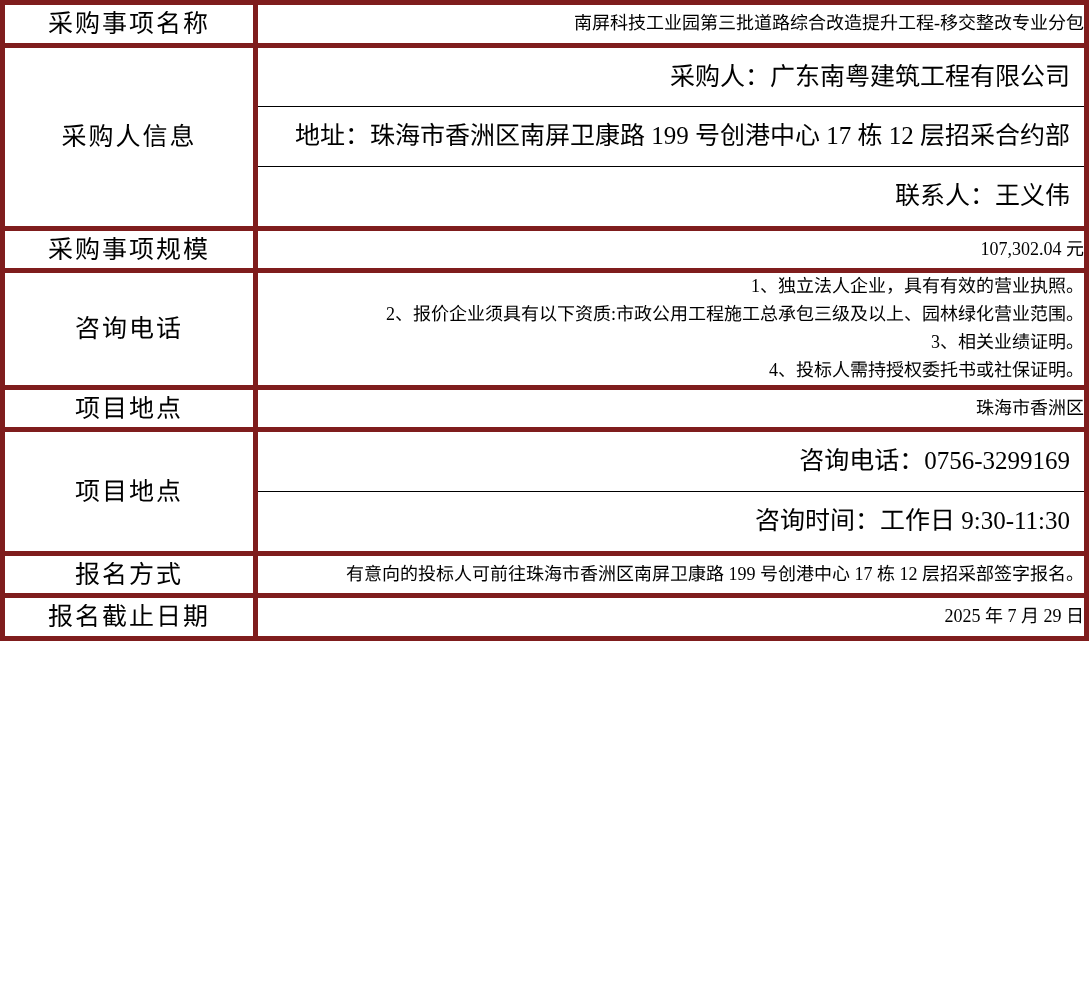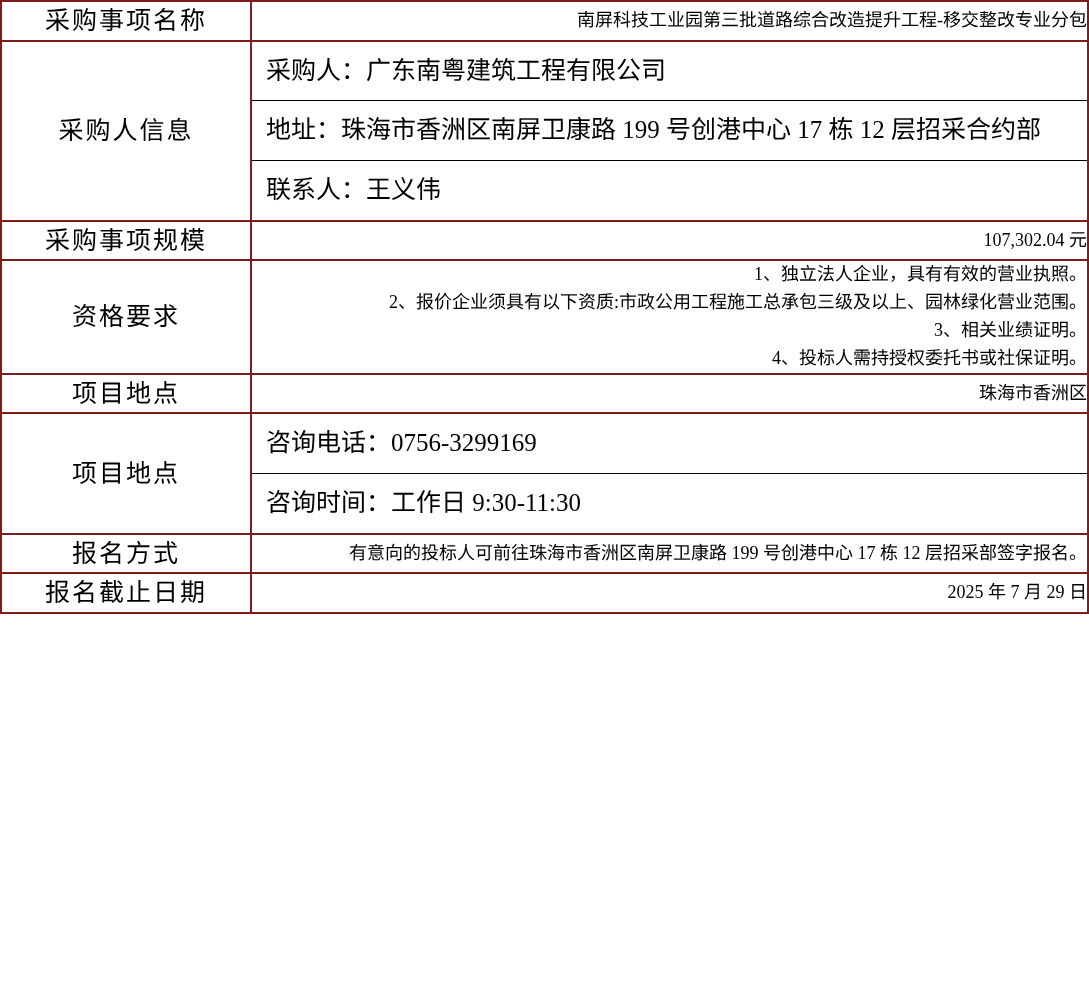--- a/index.html
+++ b/index.html
@@ -12,21 +12,21 @@
     height: 1003px;
     font-family: "Liberation Serif", "DejaVu Serif", serif;
     color: #000000;
   }
   .doc-table {
     border-collapse: collapse;
     width: 1089px;
     table-layout: fixed;
   }
   .doc-table td {
-    border: 2px solid #7f1d1d;
+    border: 5px solid #7f1d1d;
     padding: 0;
     vertical-align: middle;
   }
   .label-cell {
     width: 248px;
     text-align: center;
     font-size: 25px;
     letter-spacing: 2px;
     padding: 10px 4px;
     line-height: 1.5;
@@ -41,21 +41,21 @@
     border-collapse: collapse;
     width: 100%;
     table-layout: fixed;
   }
   .nested td {
     border: none;
     border-bottom: 1px solid #000000;
     padding: 10px 14px;
     font-size: 25px;
     line-height: 1.55;
-    text-align: left;
+    text-align: right;
   }
   .nested tr:last-child td {
     border-bottom: none;
   }
   .multiline {
     white-space: pre-line;
   }
 </style>
 </head>
 <body>
@@ -82,21 +82,21 @@
             </tr>
           </tbody>
         </table>
       </td>
     </tr>
     <tr>
       <td class="label-cell">采购事项规模</td>
       <td class="value-cell">107,302.04 元</td>
     </tr>
     <tr>
-      <td class="label-cell">资格要求</td>
+      <td class="label-cell">咨询电话</td>
       <td class="value-cell multiline">1、独立法人企业，具有有效的营业执照。
 2、报价企业须具有以下资质:市政公用工程施工总承包三级及以上、园林绿化营业范围。
 3、相关业绩证明。
 4、投标人需持授权委托书或社保证明。</td>
     </tr>
     <tr>
       <td class="label-cell">项目地点</td>
       <td class="value-cell">珠海市香洲区</td>
     </tr>
     <tr>

